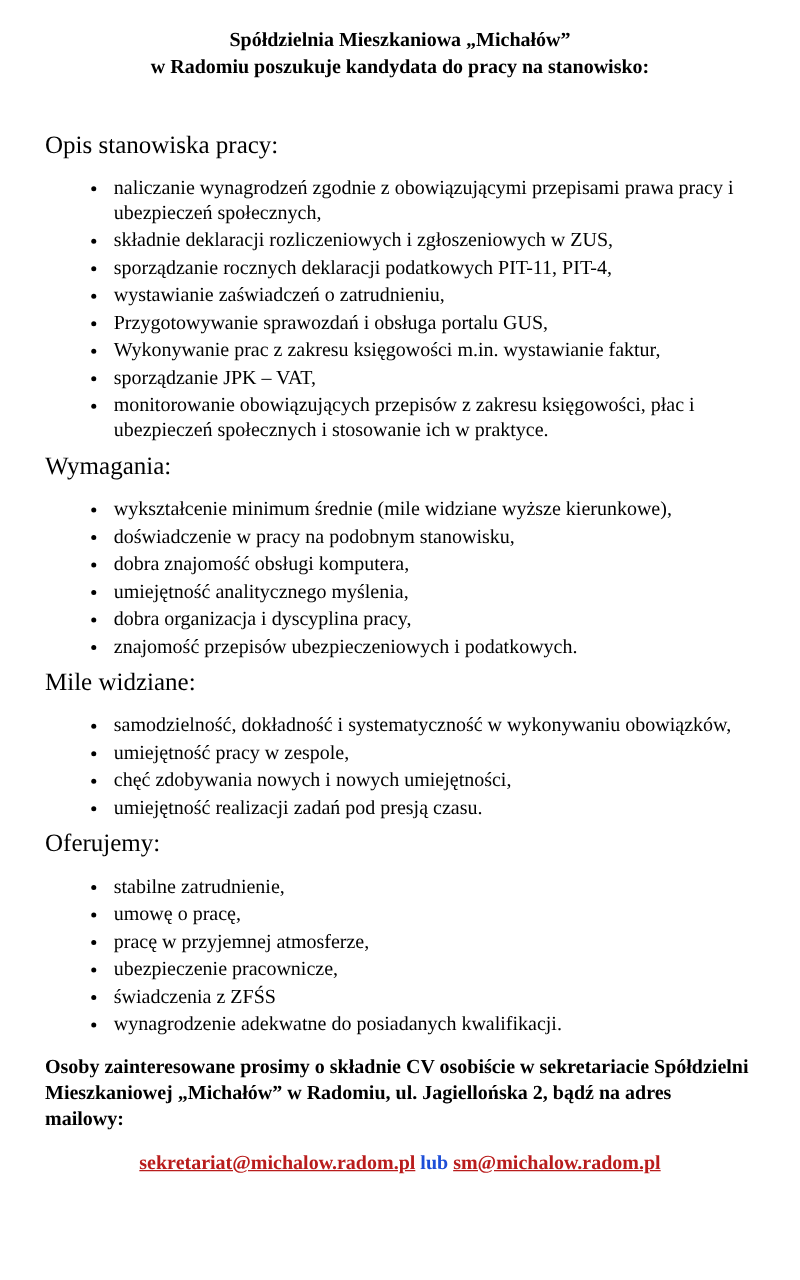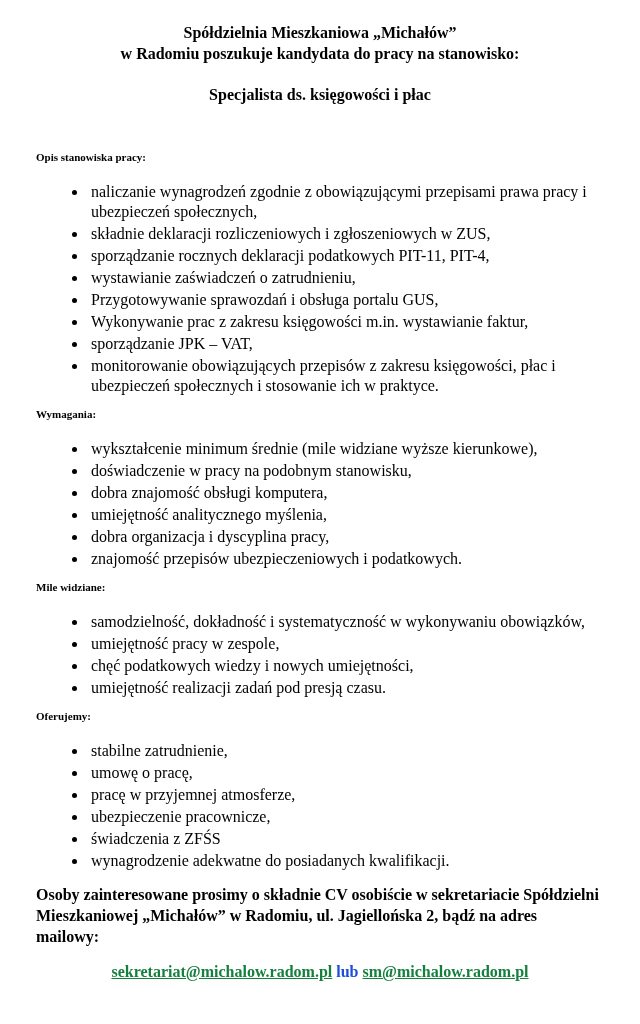--- a/index.html
+++ b/index.html
@@ -27,22 +27,22 @@
     line-height: 21px;
   }
   .doc-header .line { display: block; }
   .job-title {
     text-align: center;
     font-weight: bold;
     line-height: 21px;
     margin-top: 20px;
   }
   .section-heading {
-    font-weight: bold;
-    font-size: 11px;
+    font-weight: normal;
+    font-size: 20px;
     line-height: 21px;
     margin: 0;
   }
   .section-heading.first {
     margin-top: 42px;
   }
   ul.bullets {
     margin: 14px 0 8px 0;
     padding-left: 52px;
     line-height: 20px;
@@ -62,21 +62,21 @@
     text-align: center;
     font-weight: bold;
     margin-top: 14px;
     line-height: 21px;
   }
   .emails .sep {
     color: #1d4ed8;
     text-decoration: none;
   }
   a.doc-link {
-    color: #15803d;
+    color: #b91c1c;
     font-weight: bold;
     text-decoration: underline;
     cursor: pointer;
   }
   .closing {
     text-align: center;
     font-weight: bold;
     margin-top: 12px;
     line-height: 21px;
   }
@@ -84,21 +84,20 @@
 </head>
 <body>
 
 <div class="page">
 
   <div class="doc-header">
     <span class="line">Spółdzielnia Mieszkaniowa „Michałów”</span>
     <span class="line">w Radomiu poszukuje kandydata do pracy na stanowisko:</span>
   </div>
 
-  <div class="job-title">Specjalista ds. księgowości i płac</div>
 
   <h2 class="section-heading first">Opis stanowiska pracy:</h2>
   <ul class="bullets">
     <li>naliczanie wynagrodzeń zgodnie z obowiązującymi przepisami prawa pracy i ubezpieczeń społecznych,</li>
     <li>składnie deklaracji rozliczeniowych i zgłoszeniowych w ZUS,</li>
     <li>sporządzanie rocznych deklaracji podatkowych PIT-11, PIT-4,</li>
     <li>wystawianie zaświadczeń o zatrudnieniu,</li>
     <li>Przygotowywanie sprawozdań i obsługa portalu GUS,</li>
     <li>Wykonywanie prac z zakresu księgowości m.in. wystawianie faktur,</li>
     <li>sporządzanie JPK – VAT,</li>
@@ -112,21 +111,21 @@
     <li>dobra znajomość obsługi komputera,</li>
     <li>umiejętność analitycznego myślenia,</li>
     <li>dobra organizacja i dyscyplina pracy,</li>
     <li>znajomość przepisów ubezpieczeniowych i podatkowych.</li>
   </ul>
 
   <h2 class="section-heading">Mile widziane:</h2>
   <ul class="bullets">
     <li>samodzielność, dokładność i systematyczność w wykonywaniu obowiązków,</li>
     <li>umiejętność pracy w zespole,</li>
-    <li>chęć podatkowych wiedzy i nowych umiejętności,</li>
+    <li>chęć zdobywania nowych i nowych umiejętności,</li>
     <li>umiejętność realizacji zadań pod presją czasu.</li>
   </ul>
 
   <h2 class="section-heading">Oferujemy:</h2>
   <ul class="bullets">
     <li>stabilne zatrudnienie,</li>
     <li>umowę o pracę,</li>
     <li>pracę w przyjemnej atmosferze,</li>
     <li>ubezpieczenie pracownicze,</li>
     <li>świadczenia z ZFŚS</li>

